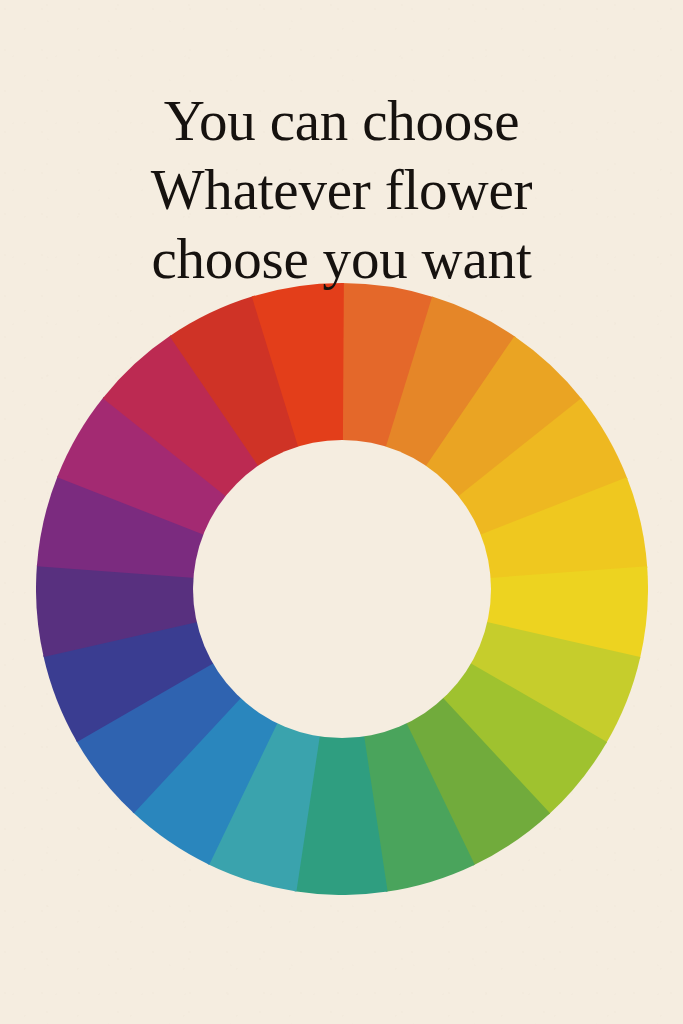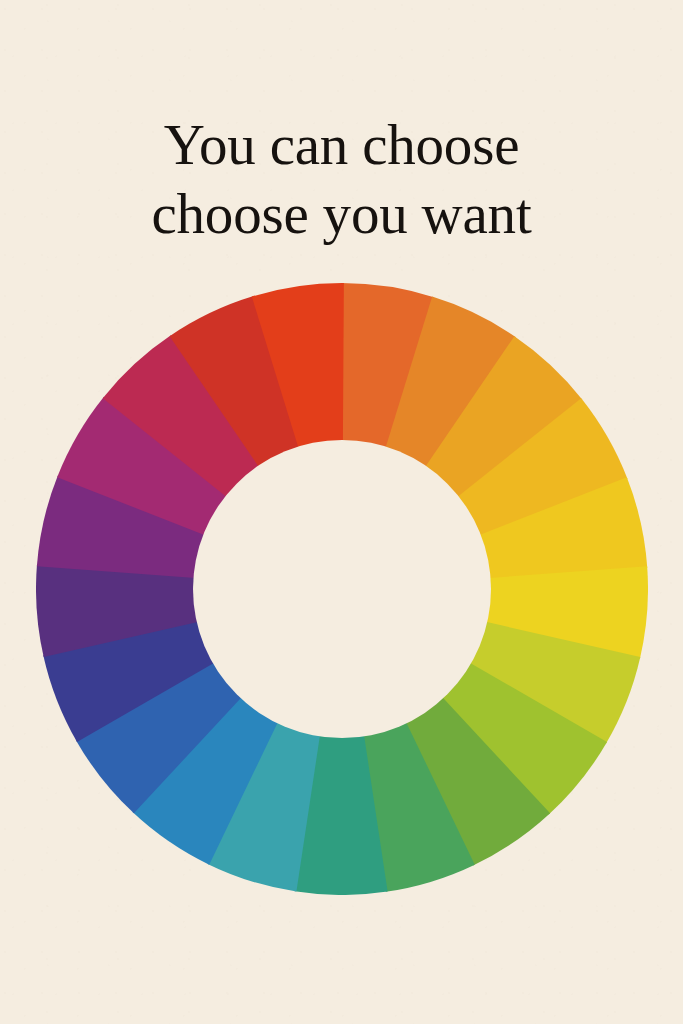--- a/index.html
+++ b/index.html
@@ -34,21 +34,21 @@
       radial-gradient(circle at 47% 61%, rgba(170,150,120,0.05) 0 1px, transparent 1px),
       radial-gradient(circle at 78% 36%, rgba(170,150,120,0.045) 0 1px, transparent 1px),
       radial-gradient(circle at 31% 84%, rgba(170,150,120,0.04) 0 1px, transparent 1px),
       radial-gradient(circle at 66% 9%, rgba(170,150,120,0.05) 0 1px, transparent 1px);
     background-size: 37px 41px, 53px 47px, 61px 59px, 43px 67px, 71px 53px;
   }
 
   #headline {
     position: absolute;
     left: 0;
-    top: 72px;
+    top: 48px;
     width: 683px;
     text-align: center;
     color: #16120f;
     font-size: 57px;
     line-height: 69px;
     font-weight: 400;
     letter-spacing: -0.2px;
     z-index: 4;
   }
   #headline .line {
@@ -85,20 +85,21 @@
 </style>
 </head>
 <body style="background: rgb(245, 237, 224);">
 
 <div id="poster" style="background: rgb(245, 237, 224);">
 
   <div id="paper-grain"></div>
 
   <h1 id="headline" style="color: rgb(22, 18, 15);">
     <span class="line">You can choose</span>
+    <span class="line">Whatever flower</span>
     <span class="line">choose you want</span>
   </h1>
 
   <div id="wheel-wrap">
     <svg id="wheel-svg" viewBox="0 0 612 612" xmlns="http://www.w3.org/2000/svg">
       <g id="wheel-segments">
           <path d="M 306 306 L 306 0 A 306 306 0 0 1 397.9795916241998 14.151144040883025 Z" fill="#e4682a"></path>
           <path d="M 306 306 L 396.19508336973666 13.594721429440938 A 306 306 0 0 1 479.91715688325235 54.22863041710605 Z" fill="#e58628"></path>
           <path d="M 306 306 L 478.3759377674683 53.17093505930555 A 306 306 0 0 1 546.4014195303561 116.67710786122626 Z" fill="#eaa423"></path>
           <path d="M 306 306 L 545.2404336352172 115.21212063122755 A 306 306 0 0 1 591.5249610679346 195.9477551017041 Z" fill="#eeb821"></path>

